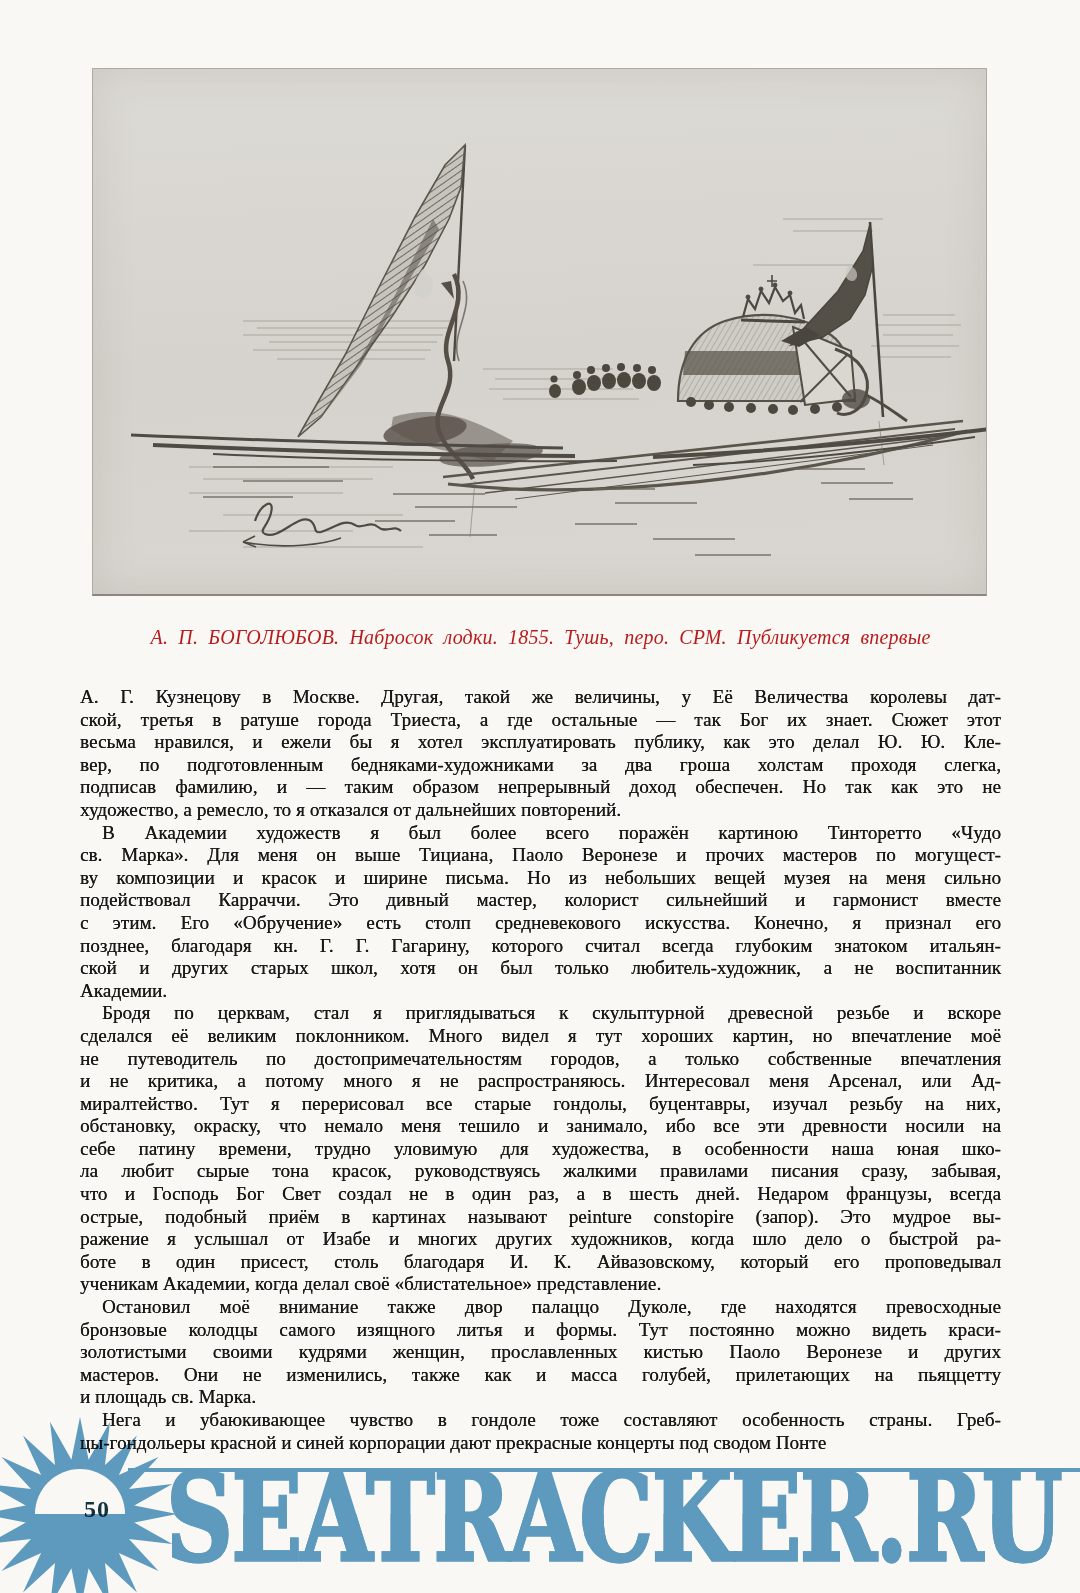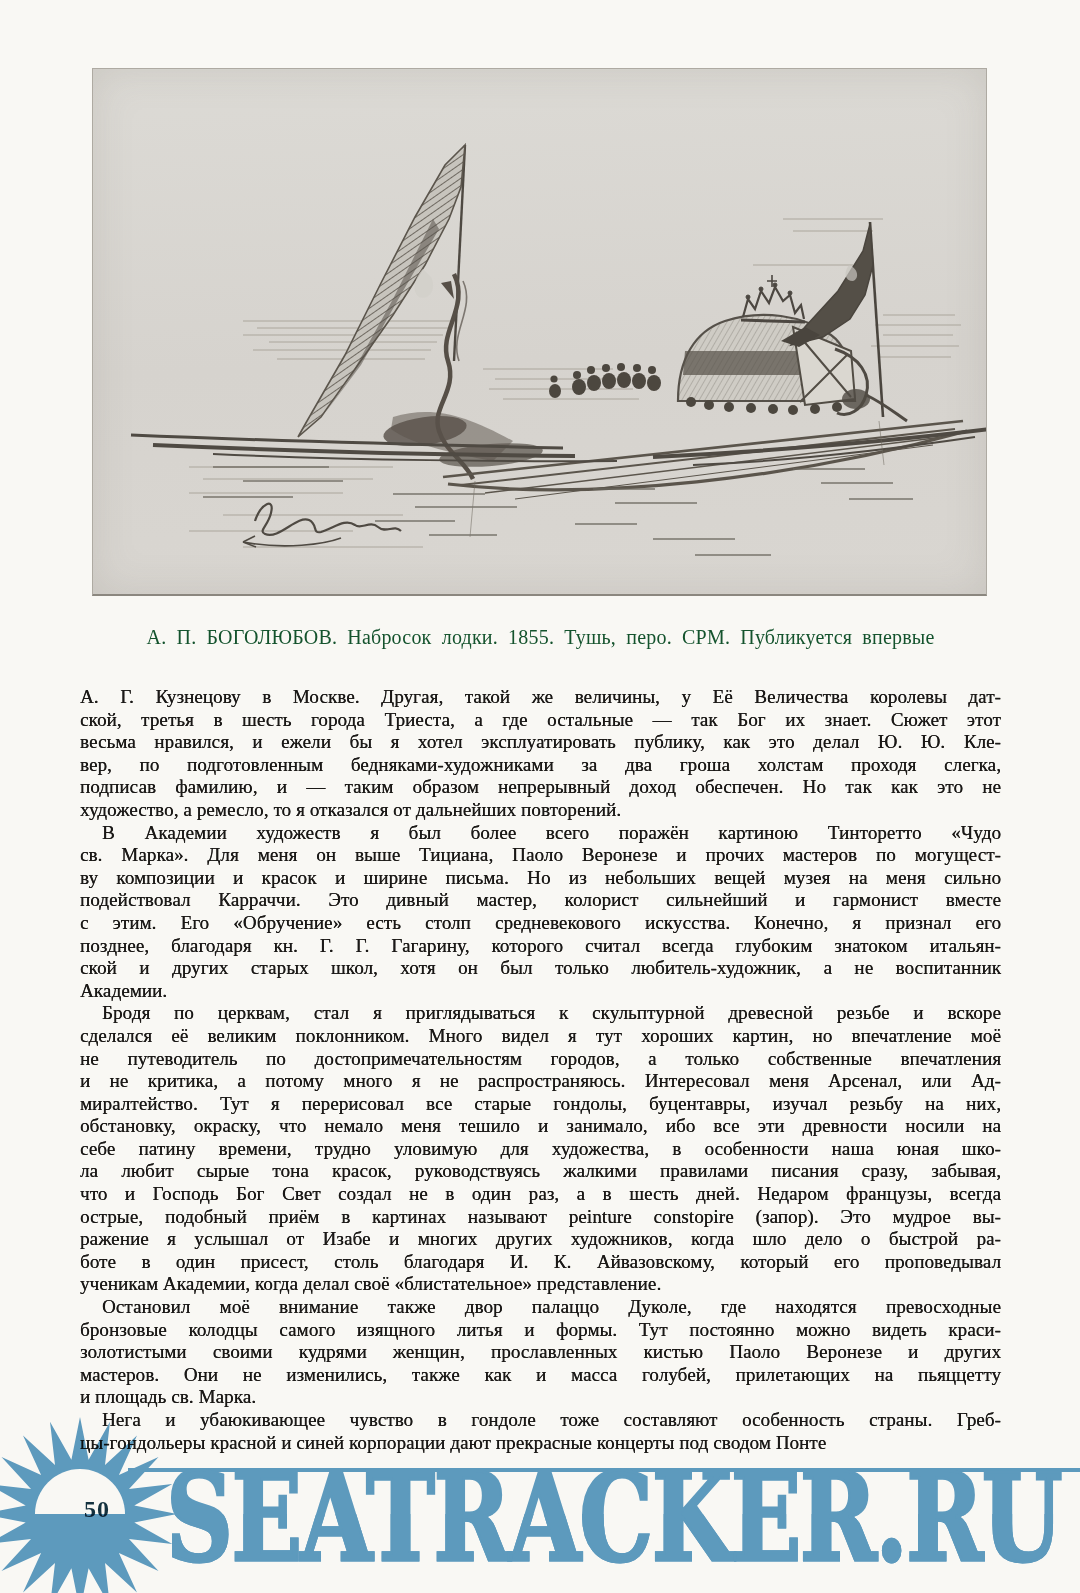--- a/index.html
+++ b/index.html
@@ -12,22 +12,22 @@
   
   .fig{
     position:absolute; left:92px; top:68px; width:893px; height:525px;
     background:linear-gradient(178deg,#dcdad5 0%,#d6d3ce 55%,#d9d6d1 100%);
     border:1px solid #aeaaa2; border-bottom:2px solid #8b877f;
     box-shadow:inset 0 0 40px rgba(120,115,105,.18);
   }
   .fig svg{display:block;width:100%;height:100%;}
   .caption{
     position:absolute; left:80px; top:625px; width:921px;
-    text-align:center; font-size:20px; line-height:24px;
-    word-spacing:5px; letter-spacing:.2px; color:#14532d;
+    text-align:center; font-style:italic; font-size:20px; line-height:24px;
+    word-spacing:5px; letter-spacing:.2px; color:#b91c1c;
   }
   
   .article{
     position:absolute; left:80px; top:686px; width:921px;
     font-size:19px; line-height:22.6px; letter-spacing:.1px;
     text-shadow:.25px 0 0 currentColor;
   }
   .line{ text-align:justify; text-align-last:justify; white-space:normal; }
   .line.last{ text-align-last:left; }
   .line.indent{ text-indent:22px; }
@@ -180,21 +180,21 @@
         <path d="M150,473 L162,467 M150,473 L163,478" stroke-width="1.6"></path>
       </g>
     </svg>
   </div>
 
   <div class="caption">А. П. БОГОЛЮБОВ. Набросок лодки. 1855. Тушь, перо. СРМ. Публикуется впервые</div>
 
   <div class="article">
       <div>
         <div class="line">А. Г. Кузнецову в Москве. Другая, такой же величины, у Её Величества королевы дат-</div>
-        <div class="line">ской, третья в шесть города Триеста, а где остальные — так Бог их знает. Сюжет этот</div>
+        <div class="line">ской, третья в ратуше города Триеста, а где остальные — так Бог их знает. Сюжет этот</div>
         <div class="line">весьма нравился, и ежели бы я хотел эксплуатировать публику, как это делал Ю. Ю. Кле-</div>
         <div class="line">вер, по подготовленным бедняками-художниками за два гроша холстам проходя слегка,</div>
         <div class="line">подписав фамилию, и — таким образом непрерывный доход обеспечен. Но так как это не</div>
         <div class="line last">художество, а ремесло, то я отказался от дальнейших повторений.</div>
       </div>
       <div>
         <div class="line indent">В Академии художеств я был более всего поражён картиною Тинторетто «Чудо</div>
         <div class="line">св. Марка». Для меня он выше Тициана, Паоло Веронезе и прочих мастеров по могущест-</div>
         <div class="line">ву композиции и красок и ширине письма. Но из небольших вещей музея на меня сильно</div>
         <div class="line">подействовал Карраччи. Это дивный мастер, колорист сильнейший и гармонист вместе</div>

